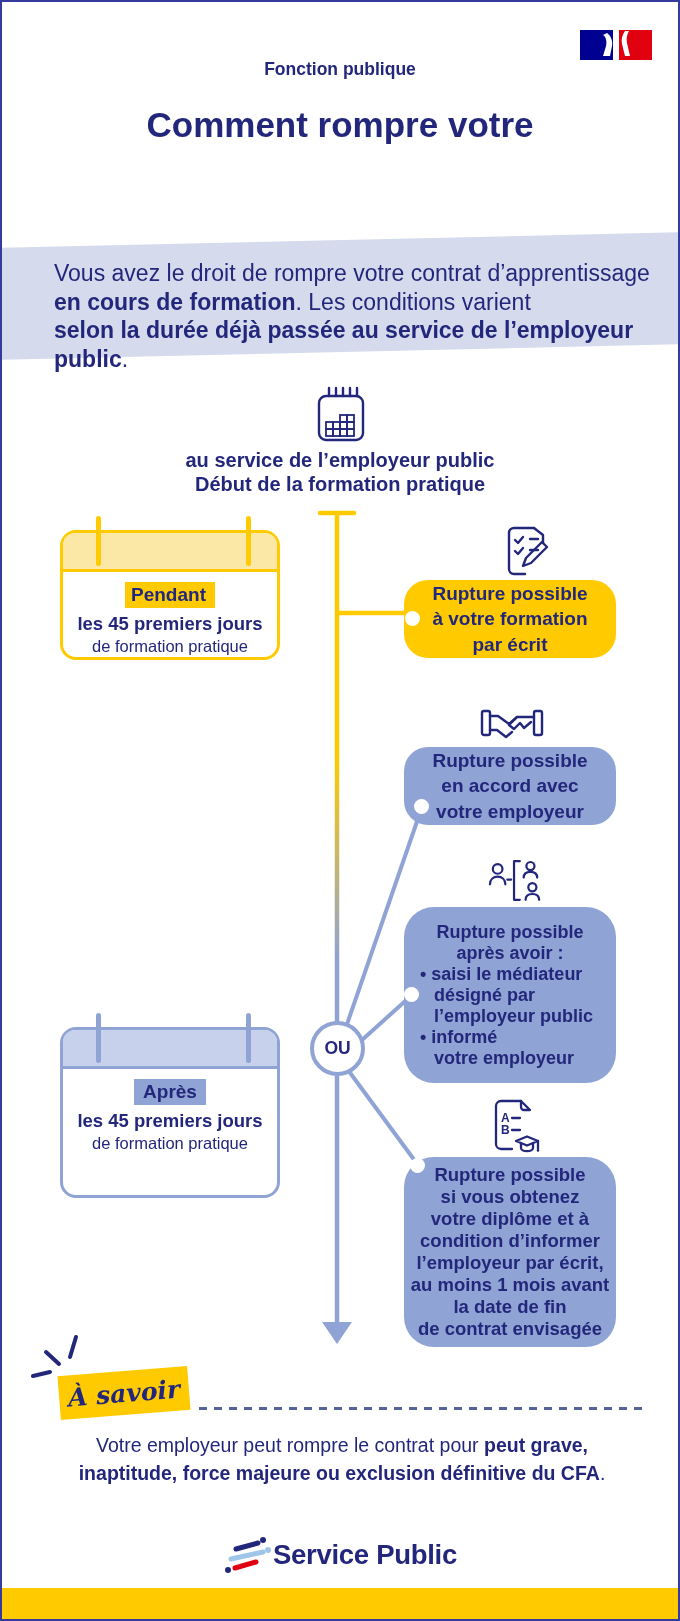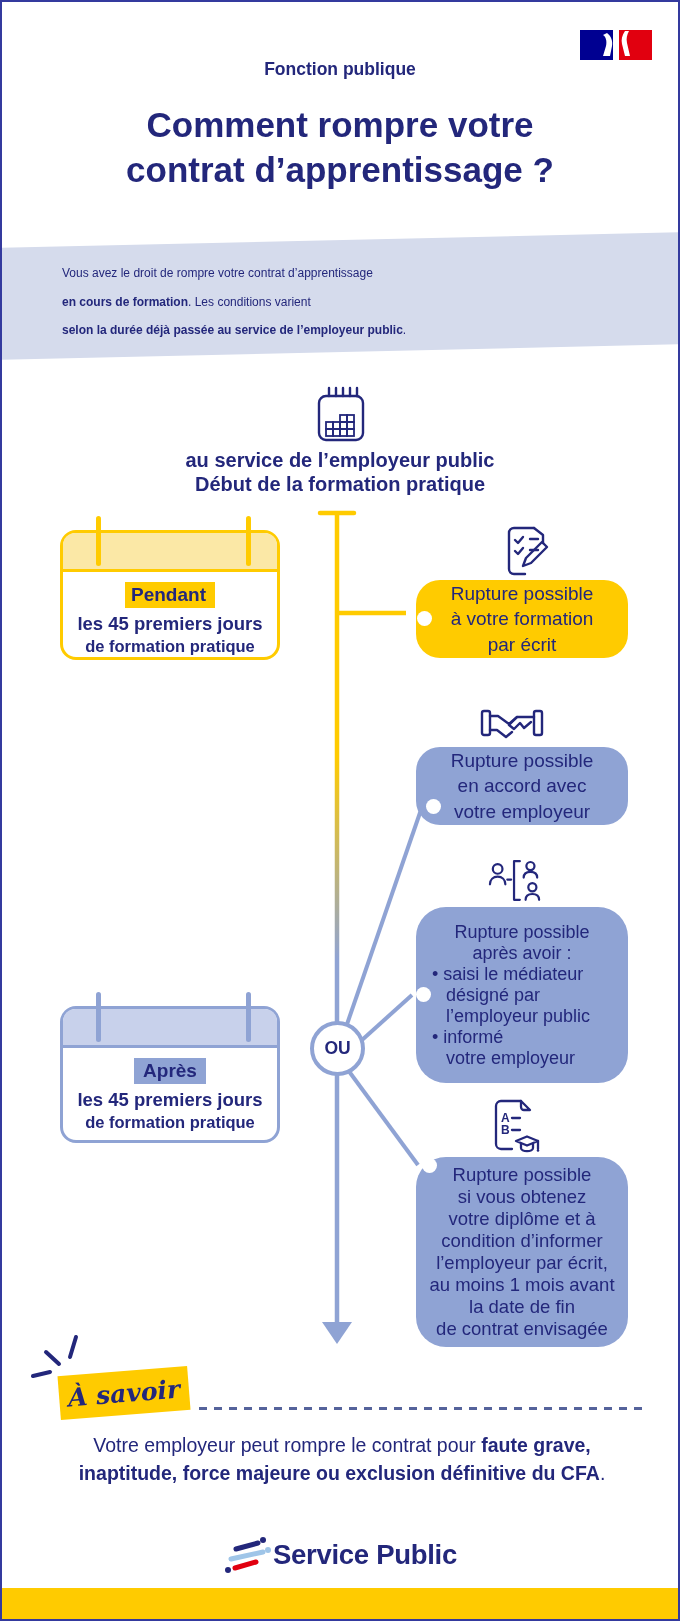--- a/index.html
+++ b/index.html
@@ -13,55 +13,55 @@
     font-family:"Liberation Sans",sans-serif;color:var(--navy);}
   
   .flag{position:absolute;top:28px;right:26px;width:72px;height:30px;}
   .kicker{position:absolute;top:57px;left:0;width:100%;text-align:center;
     font-size:17.5px;font-weight:700;z-index:2;}
   .title{position:absolute;top:100px;left:0;width:100%;margin:0;text-align:center;
     font-size:35px;line-height:45px;font-weight:700;z-index:2;}
   
   .band{position:absolute;top:238px;left:-4px;right:-4px;height:112px;
     background:var(--band);transform:skewY(-1.3deg);z-index:0;}
-  .intro{position:absolute;top:257px;left:60px;font-size:12px;line-height:28.5px;z-index:2;}
+  .intro{position:absolute;top:257px;left:52px;font-size:23px;line-height:28.5px;z-index:2;}
   .intro b{font-weight:700;}
   
   .icon{position:absolute;color:var(--navy);z-index:2;}
   .cal-start{left:314px;top:384px;width:50px;height:58px;}
   .i-doc{left:501px;top:524px;width:46px;height:52px;}
   .i-hand{left:478px;top:701px;width:64px;height:42px;}
   .i-med{left:486px;top:854px;width:54px;height:49px;}
   .i-dip{left:488px;top:1097px;width:50px;height:54px;}
   .start-caption{position:absolute;top:447px;left:0;width:100%;text-align:center;
     font-size:20px;line-height:23.5px;font-weight:700;z-index:2;}
   
   .overlay{position:absolute;left:0;top:0;width:676px;height:1617px;z-index:1;pointer-events:none;}
   
   .card{position:absolute;left:58px;width:220px;box-sizing:border-box;border-radius:16px;
     background:#fff;z-index:2;text-align:center;}
   .gold-card{top:528px;height:130px;border:3px solid var(--gold);}
-  .blue-card{top:1004px;height:137px;border:3px solid var(--peri);}
+  .blue-card{top:1025px;height:171px;border:3px solid var(--peri);}
   .card-head{height:36px;border-radius:12px 12px 0 0;}
   .gold-card .card-head{background:var(--goldLight);border-bottom:3px solid var(--gold);}
   .blue-card .card-head{background:var(--periLight);border-bottom:3px solid var(--peri);}
   .ring{position:absolute;width:5px;height:50px;top:-17px;border-radius:3px;}
   .gold-card .ring{background:var(--gold);}
   .blue-card .ring{background:var(--peri);}
   .r1{left:33px;}.r2{left:183px;}
   .card-body{padding-top:10px;}
   .tag{display:inline-block;font-size:19px;font-weight:700;padding:2px 9px;}
   .gold-card .tag{background:var(--gold);padding-left:6px;}
   .blue-card .tag{background:var(--peri);}
   .c1{font-size:18.5px;font-weight:700;margin-top:5px;}
-  .c2{font-size:16.5px;font-weight:700;margin-top:2px;}
-  
-  .bubble{position:absolute;left:414px;width:212px;box-sizing:border-box;z-index:2;
+  .c2{font-size:16.5px;font-weight:400;margin-top:2px;}
+  
+  .bubble{position:absolute;left:402px;width:212px;box-sizing:border-box;z-index:2;
     display:flex;flex-direction:column;justify-content:center;align-items:center;
-    text-align:center;color:var(--navy);}
+    text-align:center;color:var(--navy);font-weight:bold;}
   .gold-b{background:var(--gold);}
   .blue-b{background:var(--peri);}
   .b1{top:578px;height:78px;border-radius:24px;font-size:19px;line-height:25.5px;}
   .b2{top:745px;height:78px;border-radius:24px;font-size:19px;line-height:25.5px;}
   .b3{top:905px;height:176px;border-radius:30px;font-size:18px;line-height:21px;}
   .b4{top:1155px;height:190px;border-radius:30px;font-size:18.5px;line-height:22px;}
   .bl{width:180px;margin:0 auto;text-align:left;}
   .bcont{padding-left:14px;}
   .dot{position:absolute;width:15px;height:15px;border-radius:50%;background:#fff;}
   .d1{left:1px;top:31px;}.d2{left:10px;top:52px;}.d3{left:0;top:80px;}.d4{left:6px;top:1px;}
@@ -93,21 +93,21 @@
 
   <svg class="flag" viewBox="0 0 72 30" aria-hidden="true">
     <rect x="0" y="0" width="33" height="30" fill="#000091"></rect>
     <rect x="39" y="0" width="33" height="30" fill="#E1000F"></rect>
     <path d="M27 3c4 3 6 8 5 13l-2 10h-7l3-10c1-5 0-9-3-11z" fill="#fff"></path>
     <path d="M45 1c-3 4-4 9-3 13l3 12h5l-3-13c-1-5 0-8 2-12z" fill="#fff"></path>
   </svg>
 
   <div class="kicker">Fonction publique</div>
 
-  <h1 class="title"><span>Comment rompre votre</span><br><span>contrat d’apprentissage ?</span></h1>
+  <h1 class="title"><span>Comment rompre votre</span><br></h1>
 
   <div class="band"></div>
   <div class="intro">
     <div><span>Vous avez le droit de rompre votre contrat d’apprentissage</span></div>
     <div><b>en cours de formation</b><span>. Les conditions varient</span></div>
     <div><b>selon la durée déjà passée au service de l’employeur public</b><span>.</span></div>
   </div>
 
   <svg class="icon cal-start" viewBox="0 0 50 58" fill="none" stroke="currentColor" stroke-width="2.4" stroke-linecap="round" aria-hidden="true">
     <path d="M13 2v8M20 2v8M27 2v8M34 2v8M41 2v8"></path>
@@ -253,21 +253,21 @@
 
   <svg class="spark" viewBox="0 0 60 52" fill="none" stroke="currentColor" stroke-width="4" stroke-linecap="round" aria-hidden="true">
     <path d="M46 3l-6 20"></path>
     <path d="M16 18l13 12"></path>
     <path d="M3 42l17-4"></path>
   </svg>
   <div class="asavoir">À savoir</div>
   <div class="dashline"></div>
 
   <div class="note">
-    <span>Votre employeur peut rompre le contrat pour </span><b>faute grave,</b><br>
+    <span>Votre employeur peut rompre le contrat pour </span><b>peut grave,</b><br>
     <b>inaptitude, force majeure ou exclusion définitive du CFA</b><span>.</span>
   </div>
 
   <div class="splogo">
     <svg class="spglyph" viewBox="0 0 48 44" aria-hidden="true">
       <circle cx="5" cy="37" r="3" fill="#23277B"></circle>
       <line x1="12" y1="35" x2="33" y2="29" stroke="#E1000F" stroke-width="5" stroke-linecap="round"></line>
       <line x1="8" y1="26" x2="40" y2="19" stroke="#9FC5E8" stroke-width="5" stroke-linecap="round"></line>
       <circle cx="45" cy="17" r="3" fill="#9FC5E8"></circle>
       <line x1="13" y1="16" x2="35" y2="10" stroke="#23277B" stroke-width="5" stroke-linecap="round"></line>

